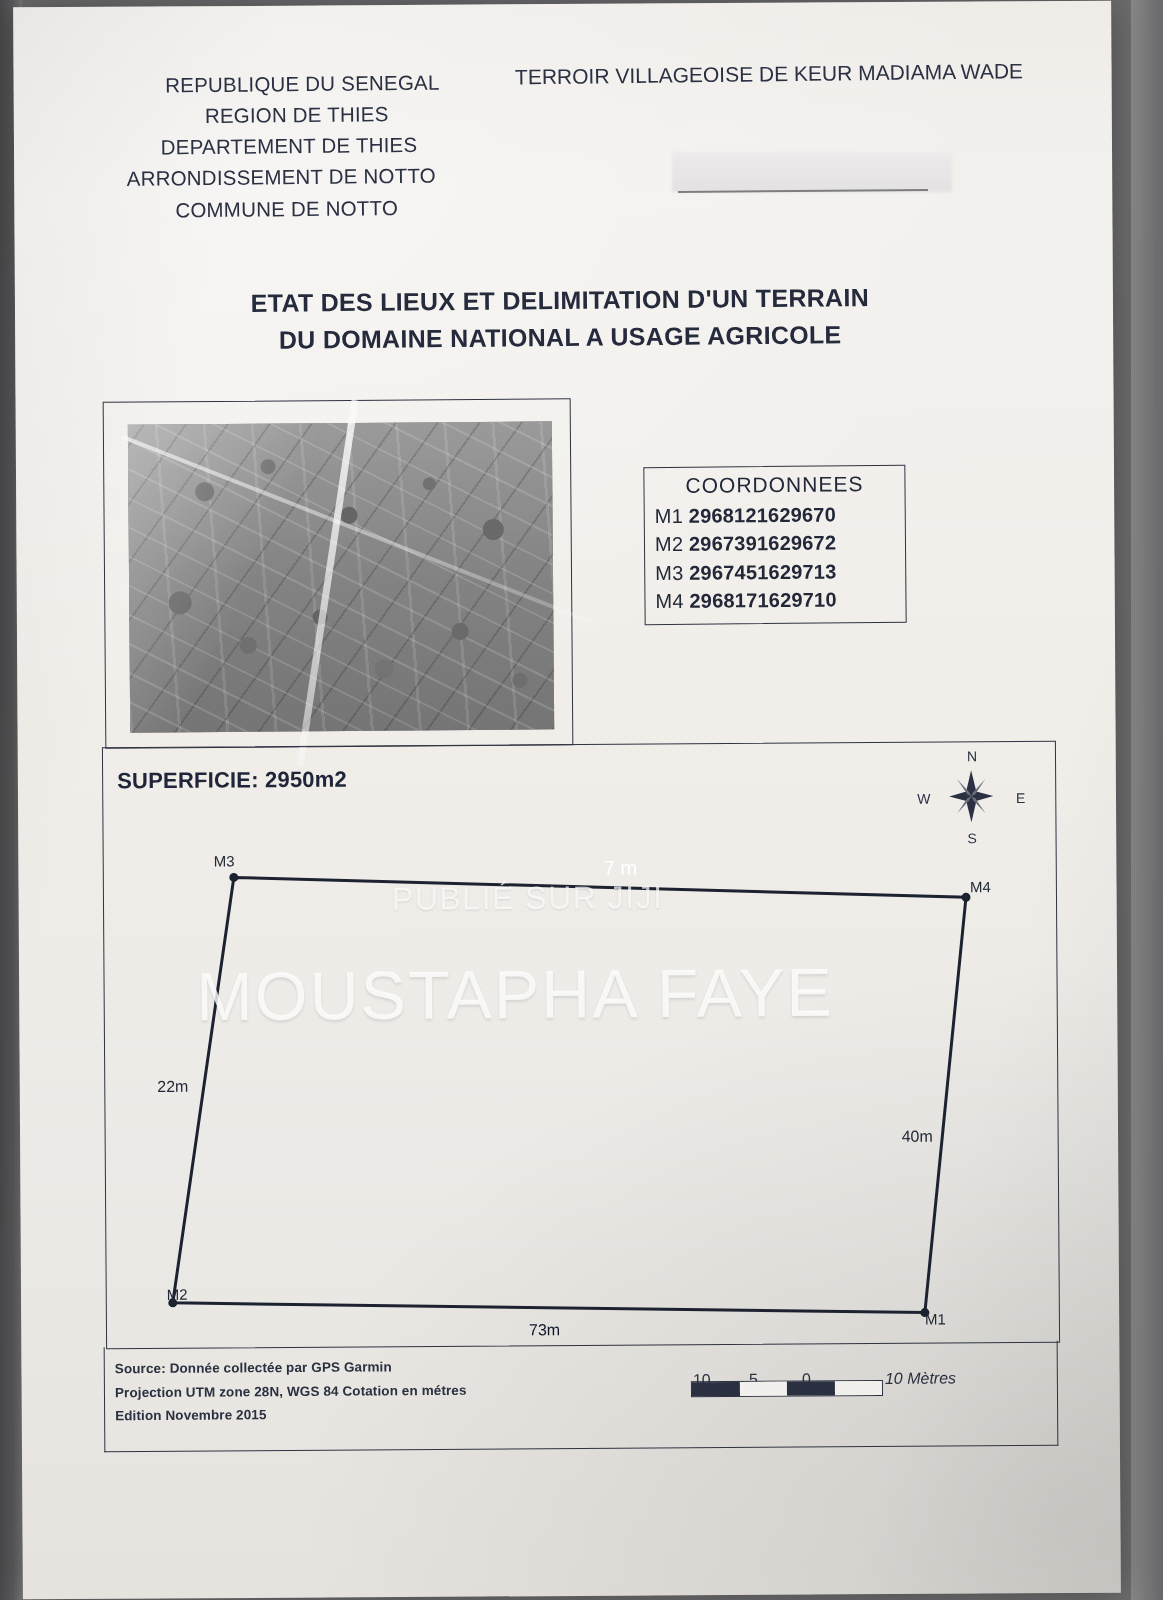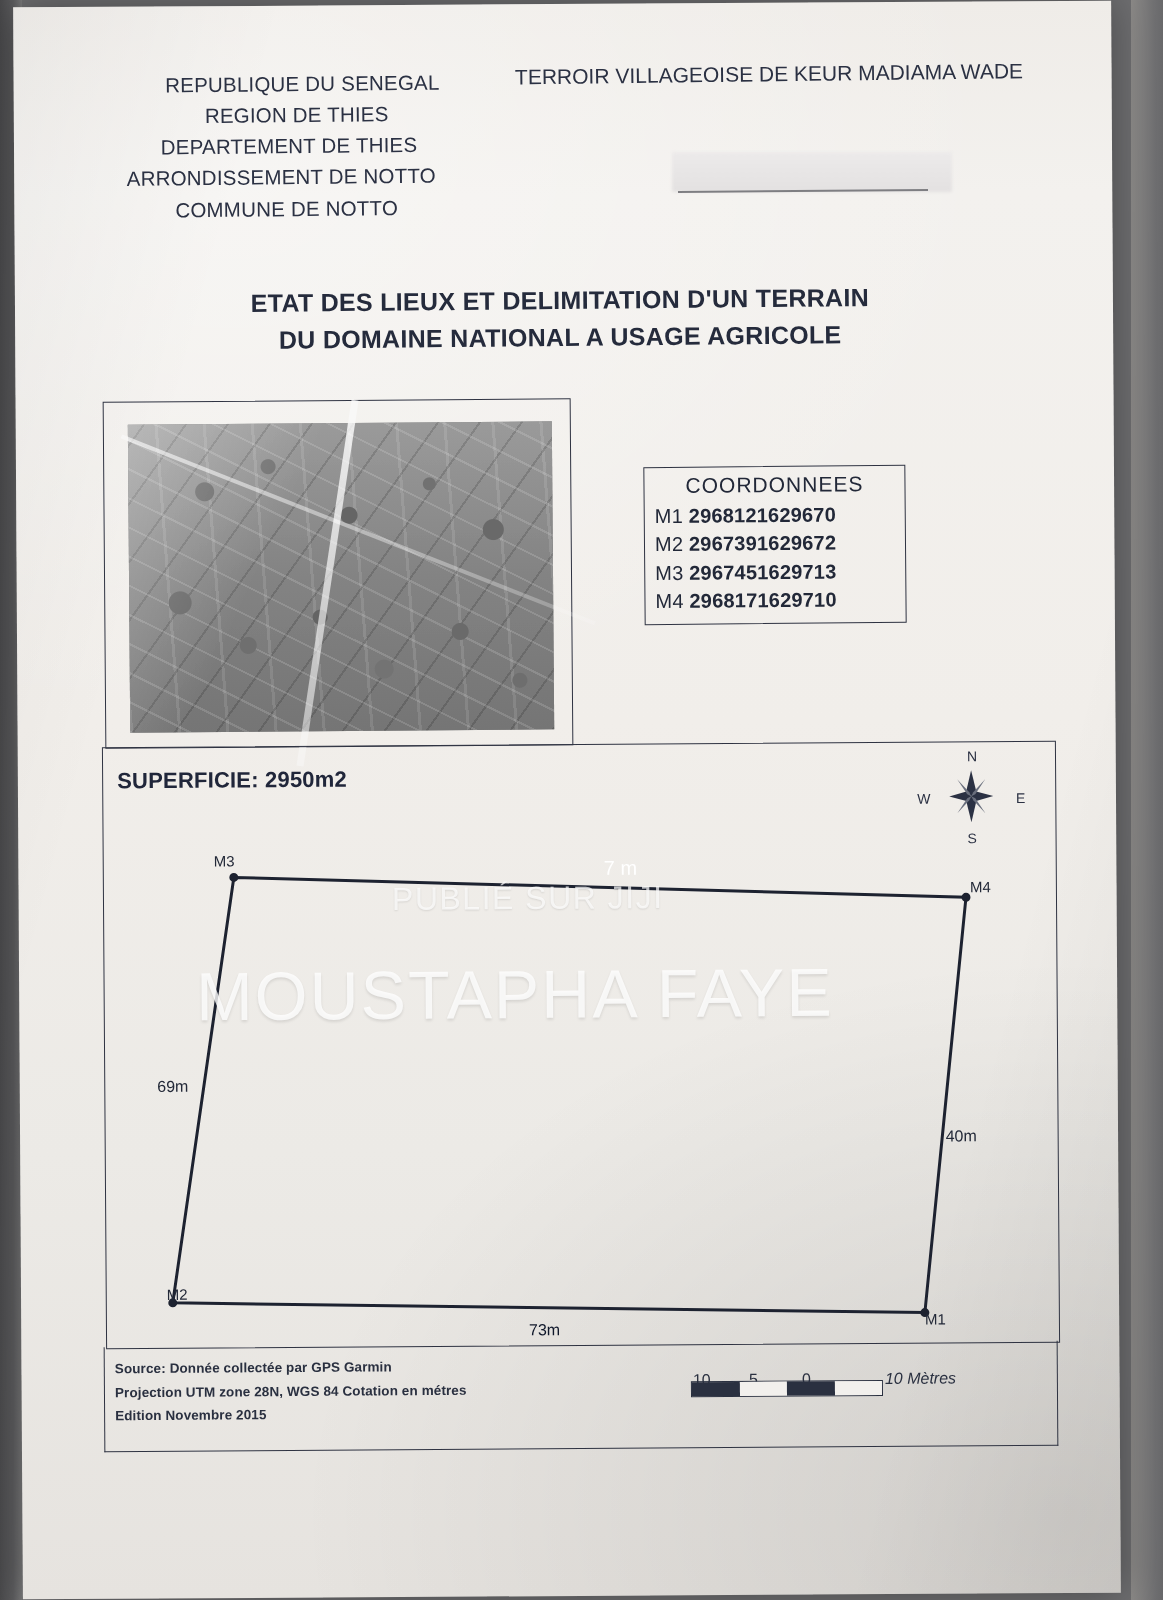--- a/index.html
+++ b/index.html
@@ -400,22 +400,22 @@
       <circle cx="818" cy="570" r="4.5" fill="#1d2230"></circle>
       <circle cx="66" cy="555" r="4.5" fill="#1d2230"></circle>
     </svg>
 
     <div style="position:absolute;left:110px;top:105px;font-size:15px;color:#232938;">M3</div>
     <div style="position:absolute;left:866px;top:136px;font-size:15px;color:#232938;">M4</div>
     <div style="position:absolute;left:818px;top:568px;font-size:15px;color:#232938;">M1</div>
     <div style="position:absolute;left:60px;top:538px;font-size:15px;color:#232938;">M2</div>
 
     <div style="position:absolute;left:500px;top:112px;font-size:20px;color:#ffffff;">7 m</div>
-    <div style="position:absolute;left:52px;top:330px;font-size:16px;color:#232938;">69m</div>
-    <div style="position:absolute;left:840px;top:385px;font-size:16px;color:#232938;">40m</div>
+    <div style="position:absolute;left:52px;top:330px;font-size:16px;color:#232938;">22m</div>
+    <div style="position:absolute;left:796px;top:385px;font-size:16px;color:#232938;">40m</div>
     <div style="position:absolute;left:422px;top:576px;font-size:16px;color:#0f172a;">73m</div>
   </div>
 
   <div class="map-footer">
     <div class="src-lines">
       <div>Source: Donnée collectée par GPS Garmin</div>
       <div>Projection UTM zone 28N, WGS 84 Cotation en métres</div>
       <div>Edition  Novembre  2015</div>
     </div>
 

